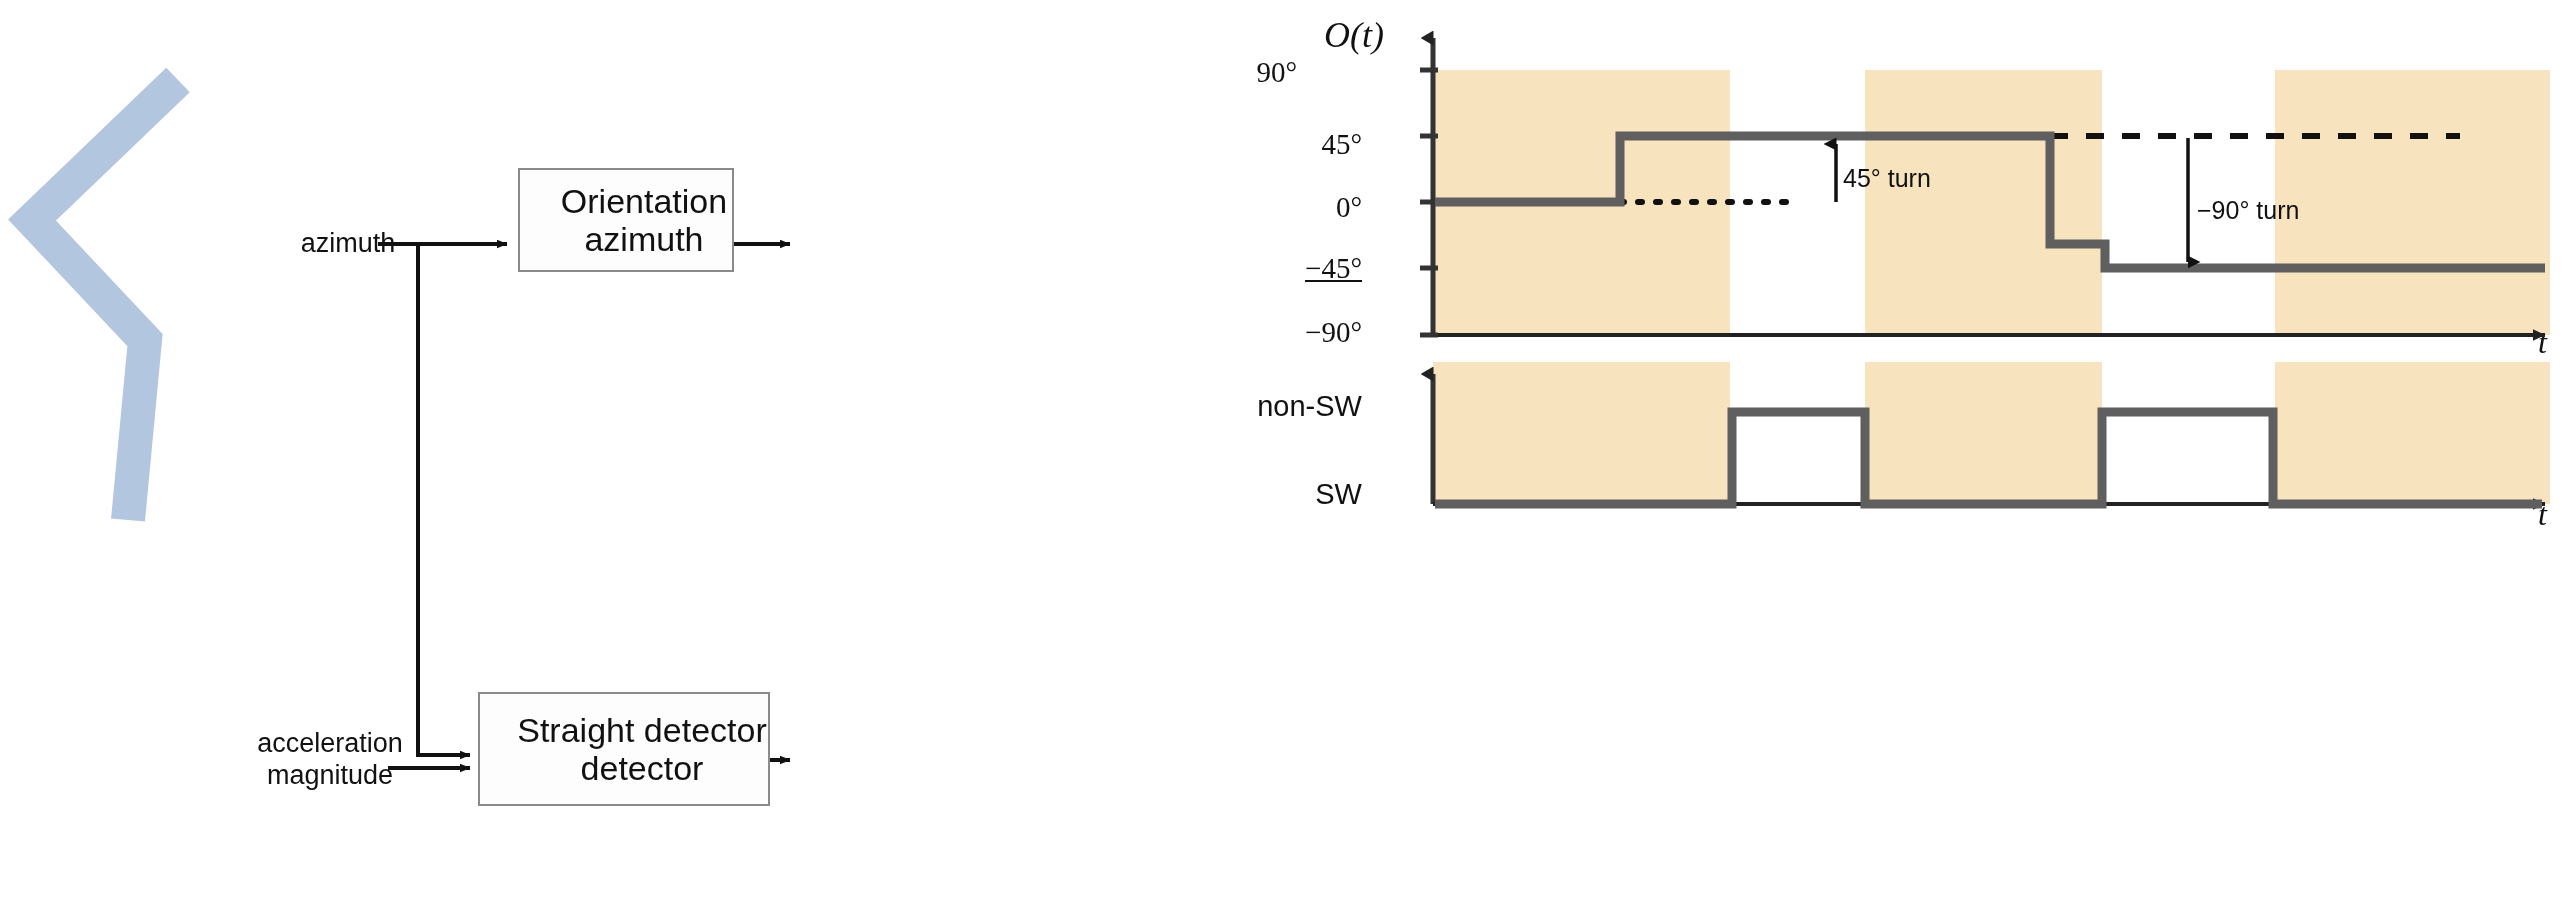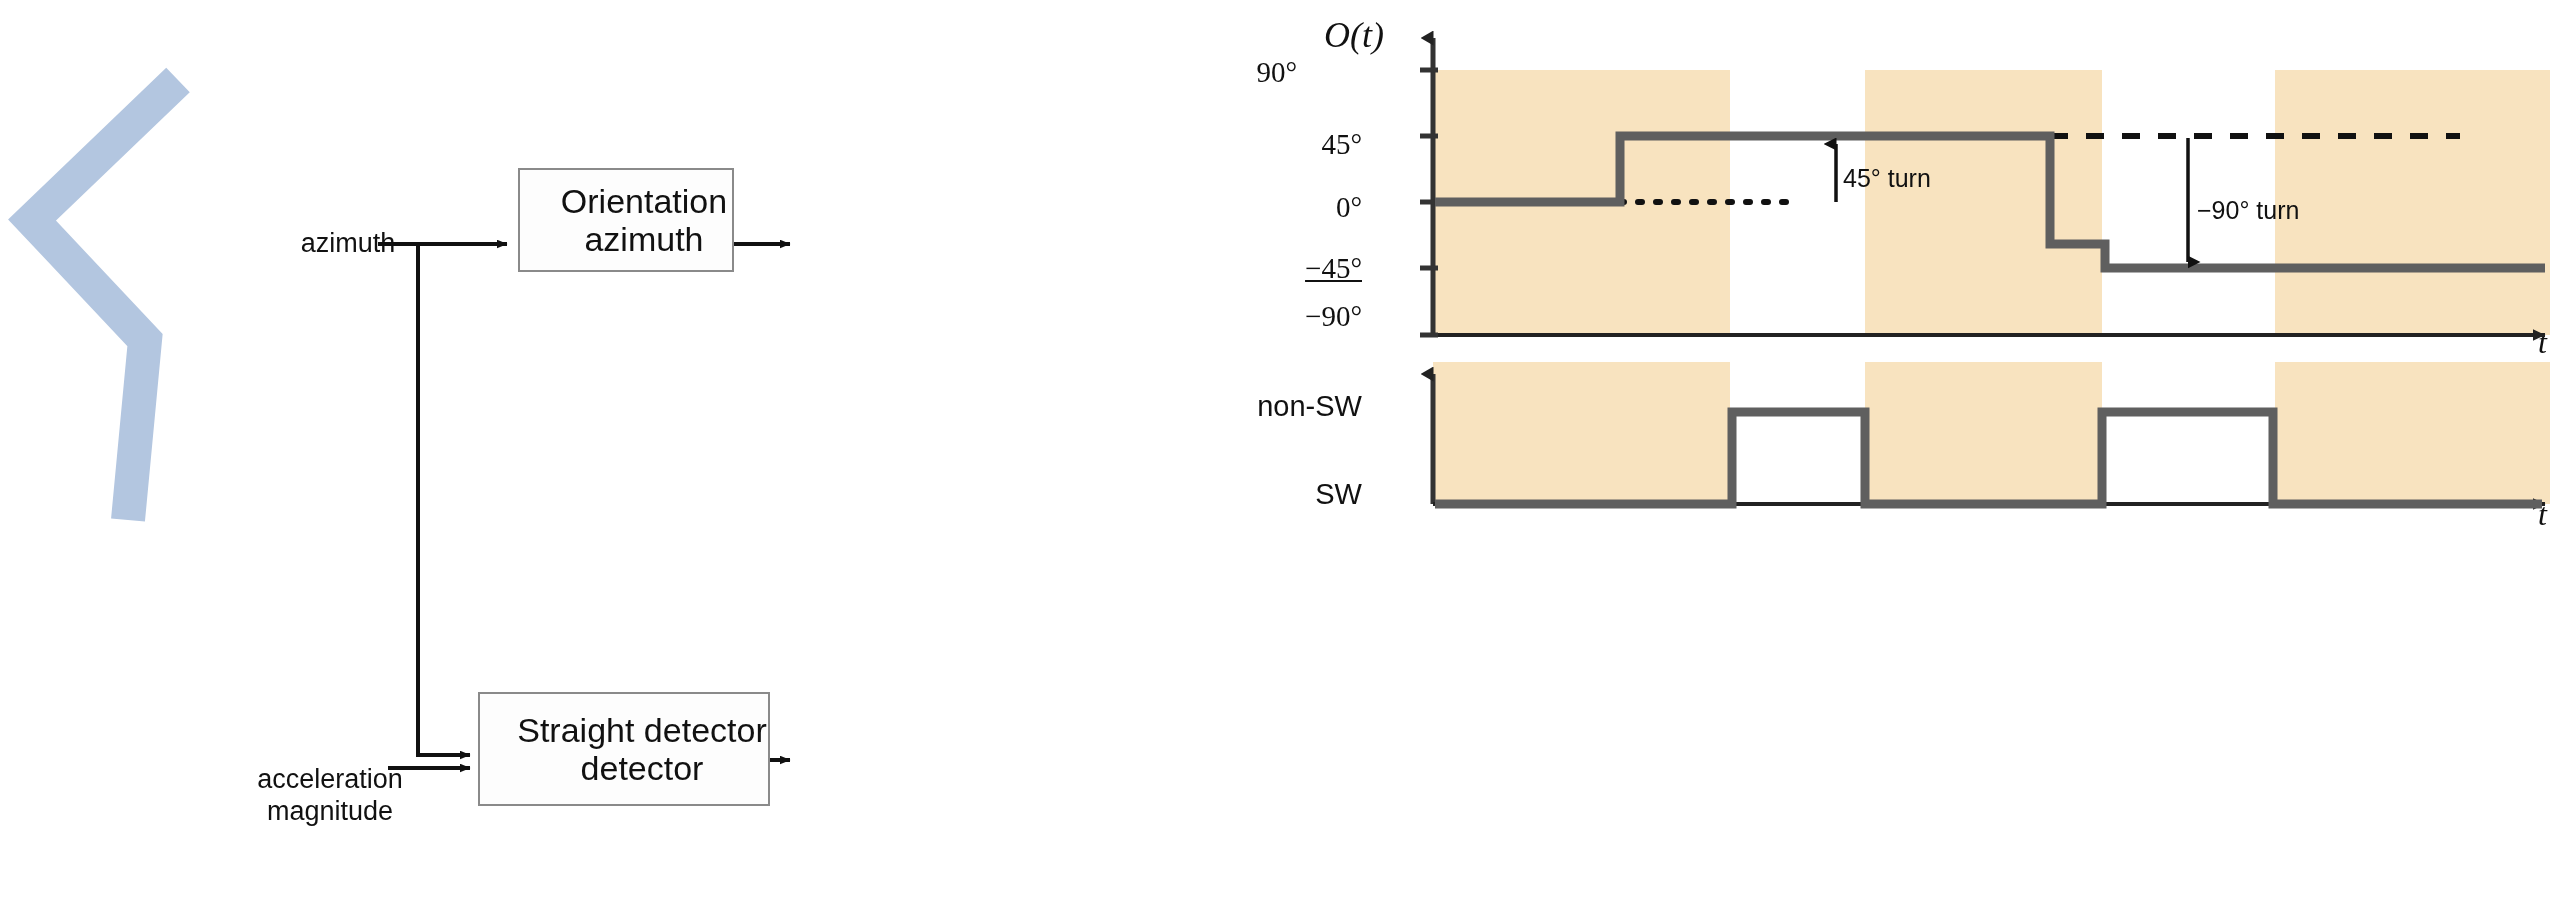--- a/index.html
+++ b/index.html
@@ -22,21 +22,21 @@
 <body>
 
 <div id="stage">
 
   <svg class="abs" style="left:0px;top:40px;" width="340" height="520">
     <polyline points="178,40 32,180 145,300 128,480" fill="none" stroke="#b3c6e0" stroke-width="34" stroke-linejoin="miter" stroke-linecap="butt"></polyline>
   </svg>
 
   <div class="lbl" style="left:258px;top:228px;width:180px;font-size:27px;">azimuth</div>
 
-  <div class="lbl" style="left:230px;top:728px;width:200px;font-size:27px;margin-top:36px;">
+  <div class="lbl" style="left:230px;top:728px;width:200px;font-size:27px;">
     <div>acceleration</div>
     <div>magnitude</div>
   </div>
 
   <svg class="abs" style="left:0px;top:0px;" width="1320" height="897">
     <defs>
       <marker id="arrow" markerWidth="11" markerHeight="9" refX="10.5" refY="4.5" orient="auto" markerUnits="userSpaceOnUse">
         <path d="M0,0 L11,4.5 L0,9 z" fill="#111"></path>
       </marker>
     </defs>
@@ -64,21 +64,21 @@
       <div>detector</div>
     </div>
   </div>
 
   <div class="axlbl" style="left:1324px;top:14px;font-size:36px;font-style:italic;">O(t)</div>
 
   <div class="tick" style="left:1221px;top:56px;width:76px;font-size:29px;">90°</div>
   <div class="tick" style="left:1286px;top:128px;width:76px;font-size:29px;">45°</div>
   <div class="tick" style="left:1286px;top:191px;width:76px;font-size:29px;">0°</div>
   <div class="tick" style="left:1262px;top:252px;width:100px;font-size:29px;text-decoration:underline;">−45°</div>
-  <div class="tick" style="left:1262px;top:300px;width:100px;font-size:29px;">−90°</div>
+  <div class="tick" style="left:1262px;top:316px;width:100px;font-size:29px;">−90°</div>
 
   <div class="axlbl" style="left:2538px;top:324px;font-size:32px;font-style:italic;">t</div>
 
   <svg class="abs" style="left:1360px;top:20px;" width="1200" height="340">
     <defs>
       <marker id="ar2" markerWidth="15" markerHeight="13" refX="7.5" refY="12.5" orient="auto" markerUnits="userSpaceOnUse">
         <path d="M7.5,0 L15,13 L0,13 z" fill="#222"></path>
       </marker>
       <marker id="ar2r" markerWidth="13" markerHeight="12" refX="12.5" refY="6" orient="auto" markerUnits="userSpaceOnUse">
         <path d="M0,0 L13,6 L0,12 z" fill="#222"></path>

